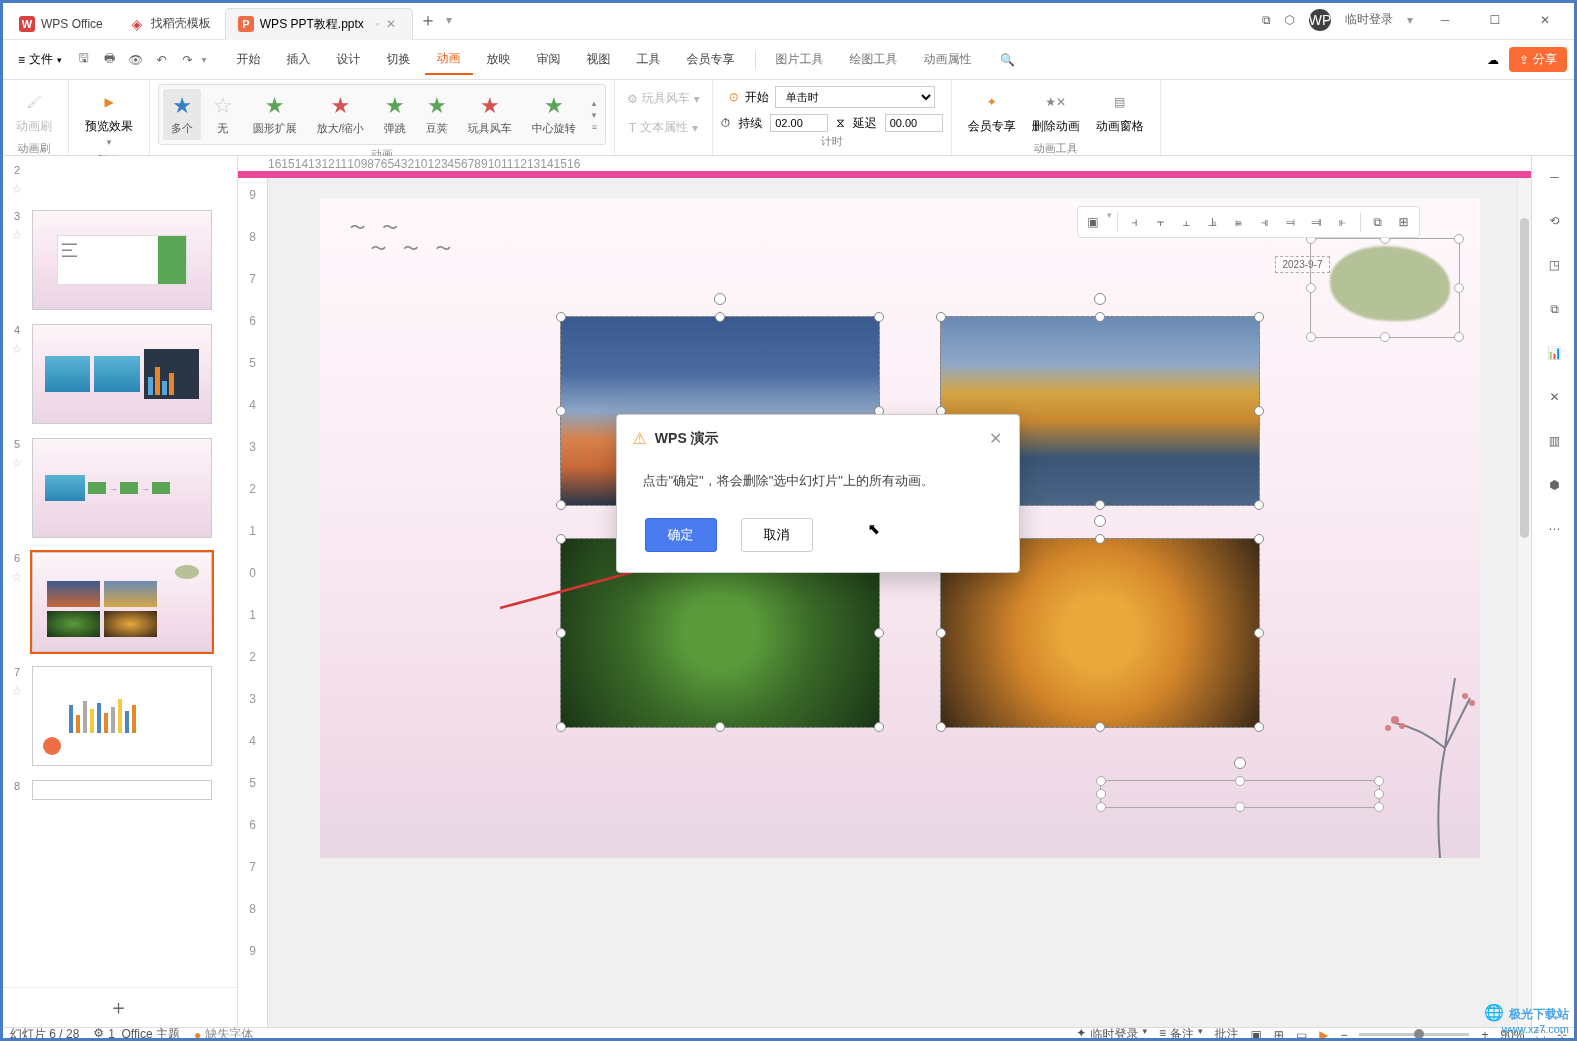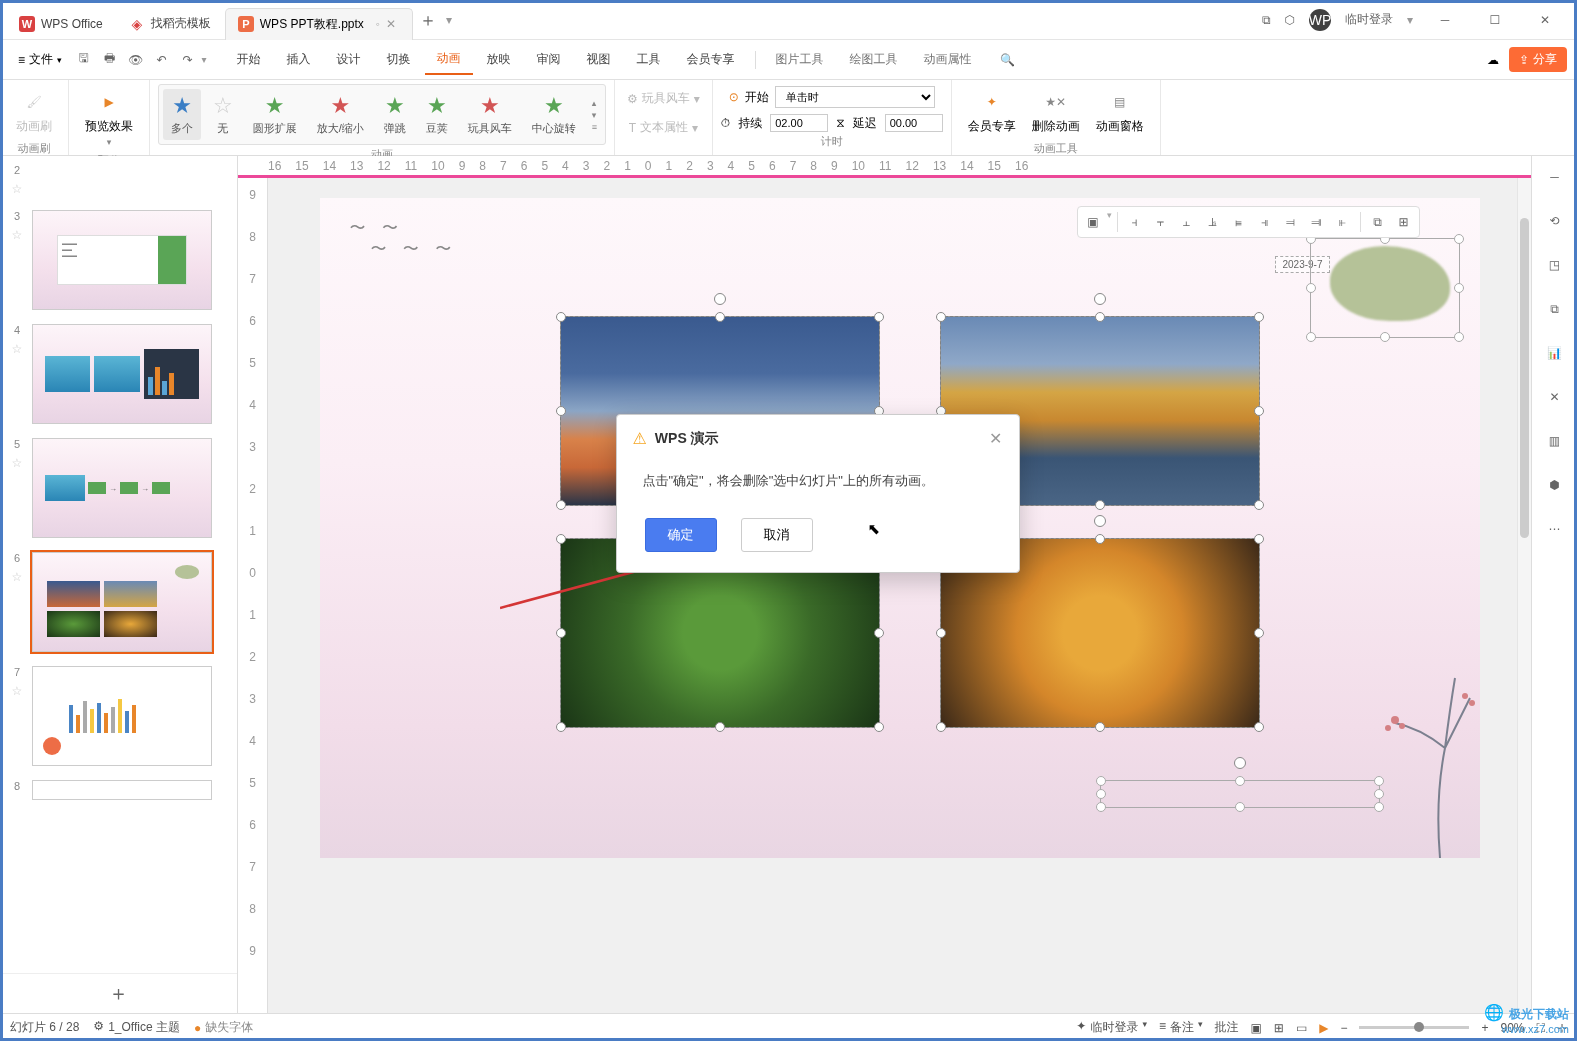--- a/index.html
+++ b/index.html
@@ -47,21 +47,21 @@
 .thumbs{flex:1;overflow-y:auto;padding:8px}
 .thumb-row{display:flex;gap:6px;margin-bottom:14px;align-items:flex-start}
 .thumb-meta{display:flex;flex-direction:column;align-items:center;gap:6px;width:18px}
 .thumb-num{color:#888;font-size:11px}
 .thumb-star{color:#ccc;font-size:12px}
 .thumb{width:180px;height:100px;border:1px solid #ccc;background:linear-gradient(180deg,#fdf5f9 0%,#f4e0ec 60%,#e8d4e4 100%);position:relative;overflow:hidden}
 .thumb.selected{outline:2px solid #e95f16}
 .thumb-content{position:absolute;inset:4px;font-size:8px;color:#666}
 .new-slide{height:40px;display:flex;align-items:center;justify-content:center;color:#666;font-size:20px;border-top:1px solid #eee}
 .editor-area{flex:1;display:flex;flex-direction:column;background:#f5f5f5;position:relative}
-.ruler-h{height:22px;background:#fff;border-bottom:3px solid #ec4899;display:flex;align-items:center;padding-left:30px;font-size:9px;color:#999;gap:14px;overflow:hidden}
+.ruler-h{height:22px;background:#fff;border-bottom:7px solid #ec4899;display:flex;align-items:center;padding-left:30px;font-size:9px;color:#999;overflow:hidden}
 .editor-body{flex:1;display:flex;overflow:hidden}
 .ruler-v{width:30px;background:#fff;border-right:1px solid #ddd;display:flex;flex-direction:column;align-items:center;padding-top:10px;font-size:9px;color:#999;gap:28px}
 .canvas-wrap{flex:1;position:relative;background:#f0f0f0;overflow:hidden;padding:20px}
 .slide-canvas{width:1160px;height:660px;background:linear-gradient(180deg,#fef8fb 0%,#fbeef5 40%,#f2dde9 80%,#e9d6e3 100%);position:relative;margin:0 auto}
 .float-toolbar{position:absolute;top:8px;right:60px;background:#fff;border:1px solid #ddd;border-radius:4px;display:flex;gap:2px;padding:3px;z-index:5}
 .ft-btn{width:24px;height:24px;display:flex;align-items:center;justify-content:center;color:#666;border-radius:3px}
 .ft-sep{width:1px;background:#ddd;margin:2px 3px}
 .sel-img{position:absolute;border:1px solid #999}
 .sel-img::before{content:"";position:absolute;inset:-1px;border:1px dashed rgba(0,0,0,.15)}
 .handle{position:absolute;width:10px;height:10px;background:#fff;border:1px solid #888;border-radius:50%}
@@ -74,21 +74,21 @@
 .dialog{position:absolute;top:216px;left:296px;width:404px;background:#fff;border:1px solid #ccc;border-radius:4px;box-shadow:0 8px 24px rgba(0,0,0,.2);z-index:50}
 .dialog-head{display:flex;align-items:center;padding:14px 16px;gap:8px}
 .dialog-title{font-weight:600;font-size:14px;color:#333}
 .dialog-close{margin-left:auto;color:#999;cursor:pointer;font-size:16px}
 .dialog-body{padding:10px 26px 18px;color:#444;font-size:13px}
 .dialog-foot{display:flex;justify-content:flex-start;gap:24px;padding:10px 28px 20px}
 .dlg-btn{padding:7px 22px;border:1px solid #ccc;border-radius:3px;background:#fff;cursor:pointer;font-size:13px}
 .dlg-btn.primary{background:#4a7cf0;color:#fff;border-color:#3a6ce0}
 .arrow-line{position:absolute;z-index:45;pointer-events:none}
 .notes-bar{height:28px;background:#fff;border-top:1px solid #ddd;display:flex;align-items:center;padding:0 12px;color:#bbb;font-size:12px}
-.statusbar{height:28px;background:#fff;border-top:1px solid #ddd;display:flex;align-items:center;padding:0 10px;gap:14px;color:#555;font-size:11px}
+.statusbar{height:14px;background:#fff;border-top:1px solid #ddd;display:flex;align-items:center;padding:0 10px;gap:14px;color:#555;font-size:11px}
 .status-right{margin-left:auto;display:flex;align-items:center;gap:12px}
 .zoom-slider{width:110px;height:3px;background:#ccc;position:relative}
 .zoom-thumb{position:absolute;width:10px;height:10px;background:#888;border-radius:50%;top:-4px;left:50%}
 .side-tools{width:46px;background:#fff;border-left:1px solid #ddd;display:flex;flex-direction:column;align-items:center;padding-top:10px;gap:22px;color:#666}
 .side-tools .st{width:22px;height:22px;display:flex;align-items:center;justify-content:center}
 .cloud-shape{position:absolute;width:120px;height:75px;background:#b5c298;border-radius:50% 60% 45% 55%;filter:blur(1px)}
 .birds{position:absolute;top:20px;left:30px;color:#888;font-size:16px;letter-spacing:6px}
 .date-box{position:absolute;border:1px dashed #aaa;padding:2px 6px;font-size:10px;color:#666;background:rgba(255,255,255,.5)}
 .ink-tree{position:absolute;bottom:0;right:0;width:180px;height:200px;opacity:.7}
 .watermark{position:absolute;bottom:6px;right:8px;z-index:998;display:flex;flex-direction:column;align-items:flex-end}

